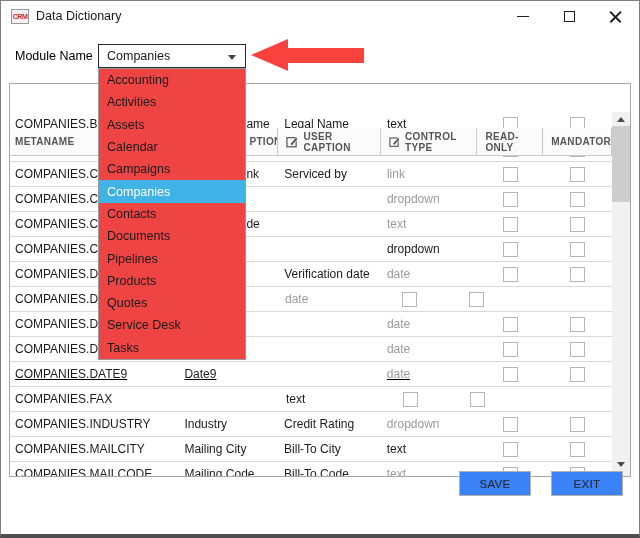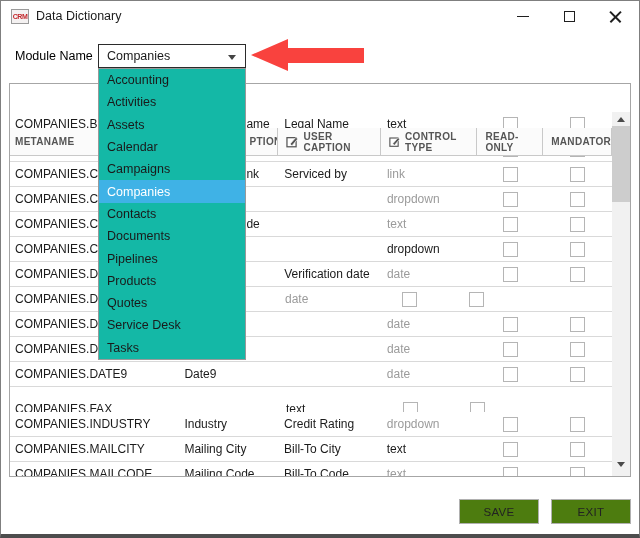--- a/index.html
+++ b/index.html
@@ -28,21 +28,21 @@
   .module-label { position:absolute; left:14px; top:48px; font-size:12.5px; color:#000000; }
   .combo { position:absolute; left:97px; top:43px; width:148px; height:24px;
            border:1px solid #2b2b2b; background:#fff; box-sizing:border-box;
            display:flex; align-items:center; padding-left:8px; font-size:12.5px; color:#1a1a1a; }
   .combo-caret { position:absolute; right:9px; top:10px; width:0; height:0;
                  border-left:4.5px solid transparent; border-right:4.5px solid transparent;
                  border-top:5px solid #444; }
 
   
   .dropdown-list { position:absolute; left:97px; top:67px; width:148px; height:292px;
-                   background:#14b8a6; border:1px solid #999; box-sizing:border-box; z-index:10; }
+                   background:#ef4444; border:1px solid #999; box-sizing:border-box; z-index:10; }
   .dd-item { height:22.3px; display:flex; align-items:center; padding-left:8px;
              font-size:12.5px; color:#1a1a1a; }
   .dd-item.hl { background:#3fb2e6; color:#fff; }
 
   
   .arrow-svg { position:absolute; left:249px; top:37px; z-index:20; }
 
   
   .table { position:absolute; left:8px; top:82px; width:622px; height:394px;
            border:1px solid #a6a6a6; box-sizing:border-box; overflow:hidden; background:#fff; }
@@ -72,21 +72,21 @@
 
   
   .scrollbar { position:absolute; right:0; top:28px; width:18px; height:364px; background:#f1f1f1; }
   .sb-up, .sb-down { position:absolute; left:5px; width:0; height:0;
                      border-left:4.5px solid transparent; border-right:4.5px solid transparent; }
   .sb-up   { top:5px; border-bottom:5px solid #4a4a4a; }
   .sb-down { bottom:9px; border-top:5px solid #4a4a4a; }
   .sb-thumb { position:absolute; left:0; top:14px; width:18px; height:76px; background:#cdcdcd; }
 
   
-  .btn { position:absolute; top:498px; width:80px; height:25px; background:#4d7c0f;
+  .btn { position:absolute; top:470px; width:72px; height:25px; background:#3b82f6;
          border:1px solid #b0b0b0; box-sizing:border-box; display:flex; align-items:center;
          justify-content:center; font-size:11.5px; color:#222; letter-spacing:0.3px; }
   .btn-save { left:458px; } .btn-exit { left:550px; }
 </style>
 </head>
 <body>
 
 <div class="window">
 
   <div class="titlebar">
@@ -228,33 +228,33 @@
           <div class="cell c1 frag"></div>
           <div class="cell c2"></div>
           <div class="cell c3 muted">date</div>
           <div class="cell c4">
             <div class="checkbox"></div>
           </div>
           <div class="cell c5">
             <div class="checkbox"></div>
           </div>
         </div>
-        <div class="trow" style="top: 278px;">
+        <div class="trow" style="top: 278px; text-decoration: underline;">
           <div class="cell c0">COMPANIES.DATE9</div>
           <div class="cell c1">Date9</div>
           <div class="cell c2"></div>
           <div class="cell c3 muted">date</div>
           <div class="cell c4">
             <div class="checkbox"></div>
           </div>
           <div class="cell c5">
             <div class="checkbox"></div>
           </div>
         </div>
-        <div class="trow" style="top: 313px;">
+        <div class="trow" style="top: 303px;">
           <div class="cell c0">COMPANIES.FAX</div>
           <div class="cell c2"></div>
           <div class="cell c3">text</div>
           <div class="cell c4">
             <div class="checkbox"></div>
           </div>
           <div class="cell c5">
             <div class="checkbox"></div>
           </div>
         </div>

